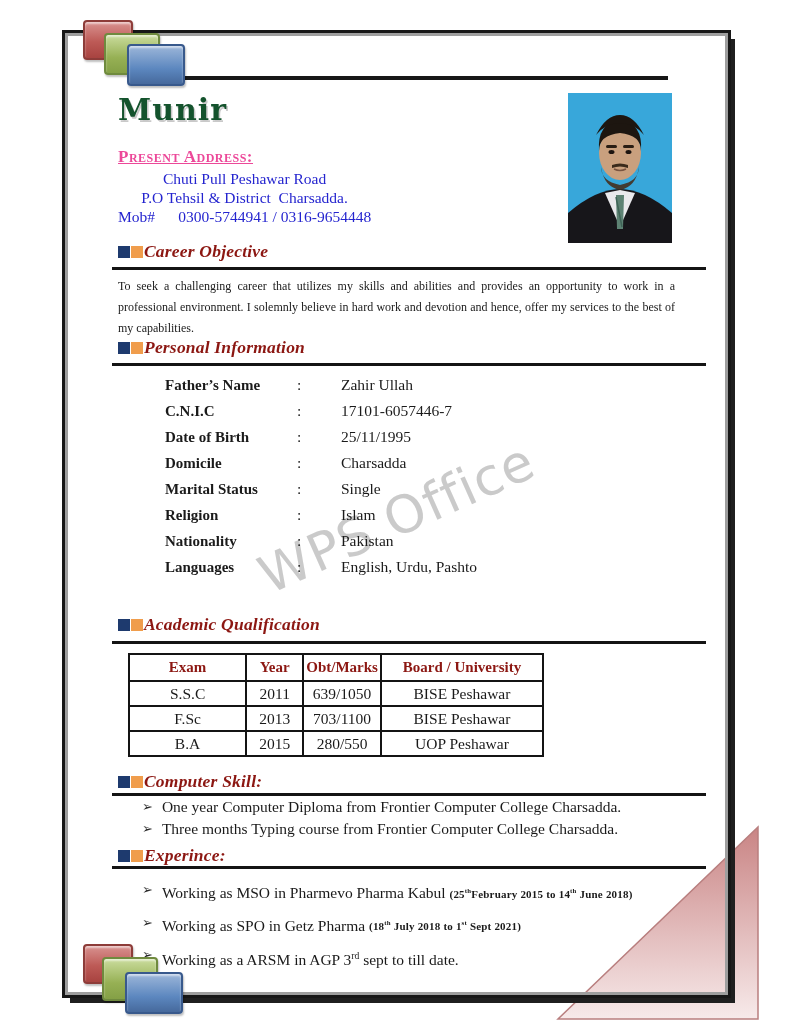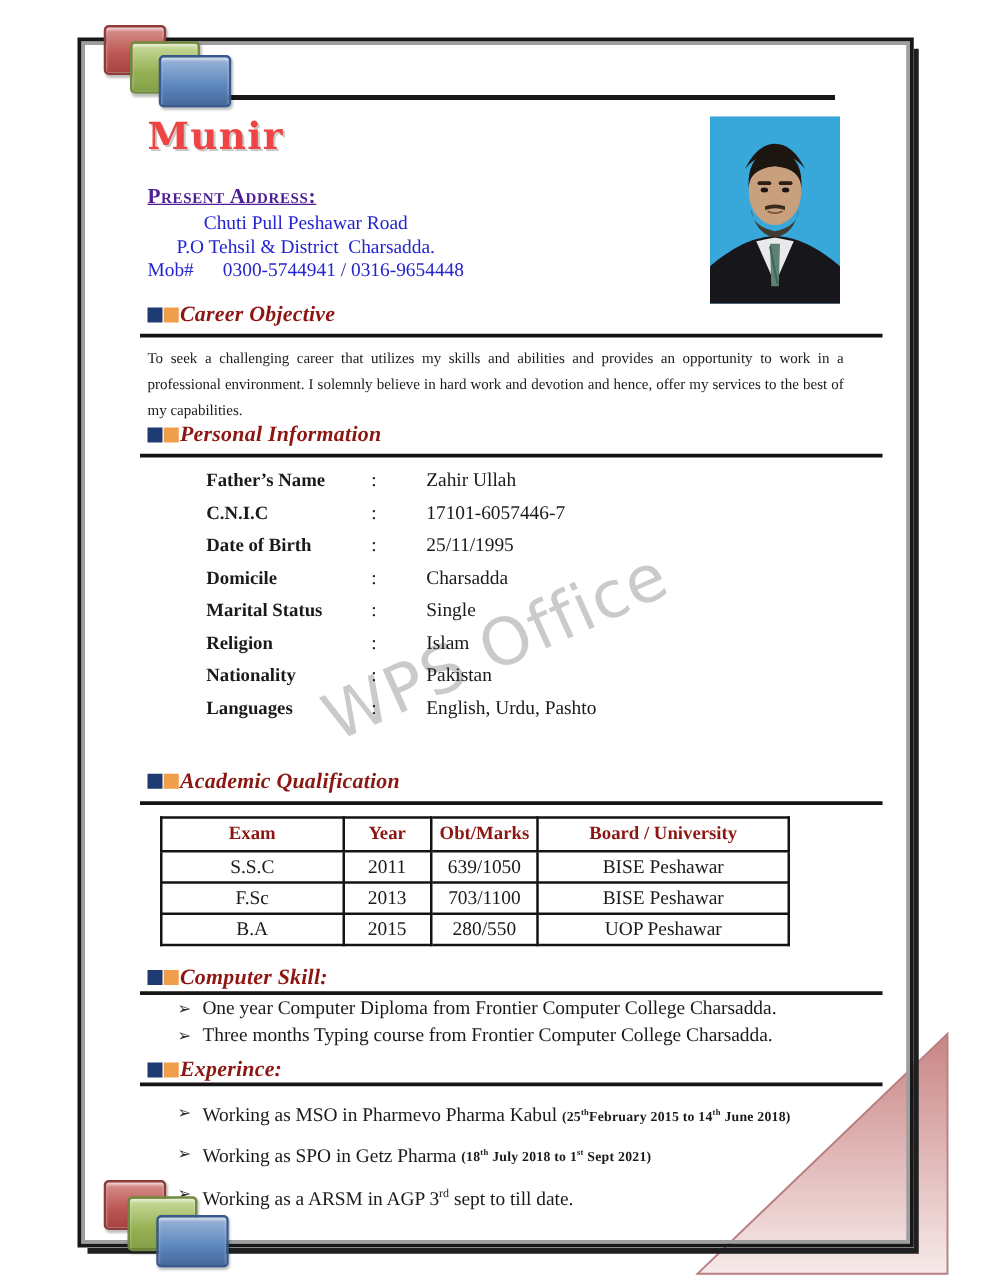--- a/index.html
+++ b/index.html
@@ -34,43 +34,43 @@
     position:absolute; left:262px; top:548px; z-index:1;
     font-family:"DejaVu Sans", sans-serif; font-size:52px; color:#a0a0a0; opacity:.55;
     transform:rotate(-24deg); transform-origin:left center; letter-spacing:1px; white-space:nowrap;
   }
   
   .photo { position:absolute; left:568px; top:93px; width:104px; height:150px; z-index:3; }
   
   .abs { position:absolute; z-index:3; }
   .name {
     left:118px; top:92px; font-family:"DejaVu Serif", serif; font-weight:800;
-    font-size:30px; color:#ef4444; letter-spacing:1px; text-shadow:1.5px 1.5px 0 #c9c9c9; margin:0;
+    font-size:30px; color:#14532d; letter-spacing:1px; text-shadow:1.5px 1.5px 0 #c9c9c9; margin:0;
   }
   .pa-head {
-    left:118px; top:147px; font-weight:bold; font-size:17px; color:#4c1d95;
+    left:118px; top:147px; font-weight:bold; font-size:17px; color:#ec4899;
     font-variant-caps:small-caps; text-decoration:underline; letter-spacing:.5px;
   }
   .address { left:118px; top:169px; font-size:15.5px; color:#2424cf; line-height:19px; }
   .addr-line { white-space:pre;text-align:center; }
   .sec-head { height:20px; white-space:nowrap;font-style:italic; }
   .sec-head .hsq { display:inline-block; width:12px; height:12px; margin-right:1px; vertical-align:-1px; }
   .hsq-blue   { background:#1e3a6e; }
   .hsq-orange { background:#f09d4c; }
   .sec-title  { font-weight:bold; font-size:17.5px; color:#8c1712; letter-spacing:.2px; }
   .rule { position:absolute; left:112px; width:594px; height:3px; background:#141414; z-index:3; }
   .objective { left:118px; top:276px; width:557px; font-size:12px; line-height:21px; text-align:justify; }
   
   .p-rows { left:165px; top:372px; width:420px; }
   .p-row  { display:flex; height:26px; align-items:center; font-size:15.5px;font-family:Liberation Serif, serif; }
   .p-label { width:132px; font-weight:bold; font-size:15px; }
   .p-colon { width:44px; }
   .p-value { flex:1; }
   
-  .qual-table { left:128px; top:653px; width:504px; border-collapse:collapse; z-index:3; position:absolute;
+  .qual-table { left:128px; top:653px; width:416px; border-collapse:collapse; z-index:3; position:absolute;
                 font-size:15.5px; }
   .qual-table th, .qual-table td { border:2px solid #141414; text-align:center; padding:1px 2px; }
   .qual-table th { color:#8c1712; font-size:15px; height:23px; }
   .qual-table td { height:21px; }
   .col-exam{width:29%;} .col-year{width:14%;} .col-marks{width:17%;} .col-board{width:40%;}
   
   .blist { list-style:none; margin:0; padding:0; }
   .blist li { display:flex; gap:9px; font-size:15.5px; }
   .b-glyph { color:#2a2a2a; font-size:13px; line-height:22px; }
   .skill-list { left:142px; top:796px; width:560px; }

